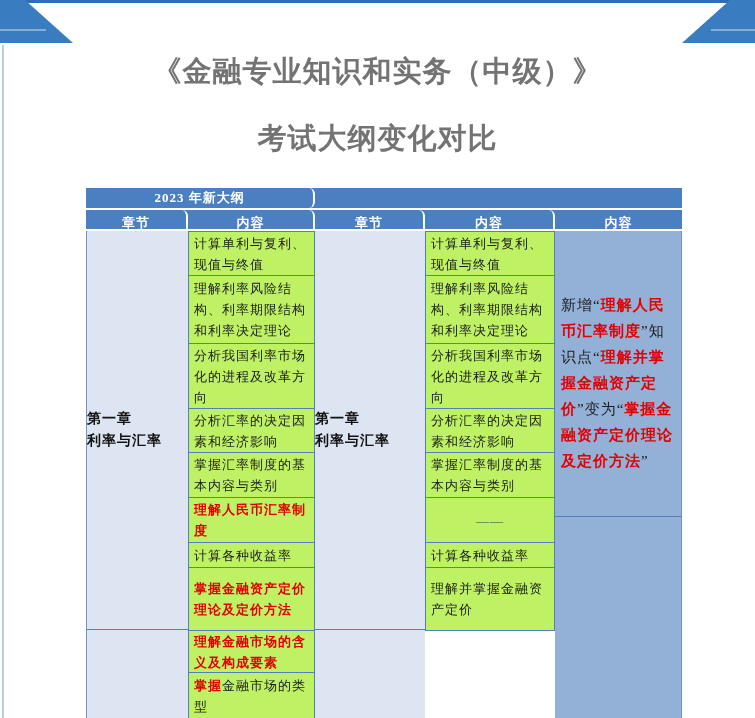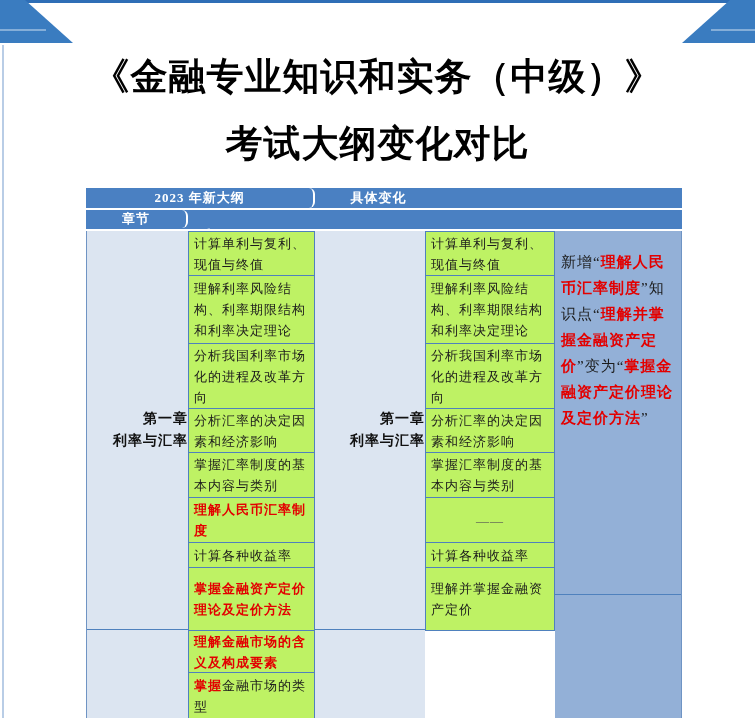--- a/index.html
+++ b/index.html
@@ -11,57 +11,57 @@
   .deco-top-line{position:absolute;left:20px;top:0;width:727px;height:3px;background:#2e6eb6;}
   .deco-tl{position:absolute;left:0;top:0;width:73px;height:43px;background:#3a7cc0;
     clip-path:polygon(0 0,25px 0,73px 43px,0 43px);}
   .deco-tl-line{position:absolute;left:0;top:29px;width:46px;height:2px;background:rgba(255,255,255,.38);}
   .deco-tr{position:absolute;right:0;top:0;width:73px;height:43px;background:#3a7cc0;
     clip-path:polygon(73px 0,48px 0,0 43px,73px 43px);}
   .deco-tr-line{position:absolute;right:0;top:29px;width:44px;height:2px;background:rgba(255,255,255,.38);}
   .deco-left-line{position:absolute;left:2px;top:45px;bottom:0;width:2px;background:#b9cde6;}
   
   .title1,.title2{
-    position:absolute;left:0;width:100%;text-align:center;color:#000000;
-    font-family:"Liberation Sans",sans-serif;font-weight:bold;font-size:37px;letter-spacing:1px;
+    position:absolute;left:0;width:100%;text-align:center;color:#737373;
+    font-family:"Liberation Sans",sans-serif;font-weight:bold;font-size:29px;letter-spacing:1px;
   }
   .title1{top:52px;}
   .title2{top:119px;}
   
   .tbl{position:absolute;left:86px;top:188px;width:596px;height:530px;font-size:13px;color:#1c1c1c;}
   .thead{position:absolute;left:0;top:0;width:596px;height:43px;background:#4a80c2;
     border-bottom:2px solid #ffffff;box-sizing:border-box;}
   .thead .r1,.thead .r2{display:flex;width:100%;}
   .thead .r1{height:22px;border-bottom:2px solid #ffffff;box-sizing:border-box;}
-  .thead .r2{height:25px;flex-direction:column;}
+  .thead .r2{height:25px;}
   .hcell{display:flex;align-items:center;justify-content:center;color:#ffffff;font-weight:bold;
     letter-spacing:1px;box-sizing:border-box;height:100%;border-radius:6px;}
   .hsep{border-right:2px solid #ffffff;}
   .w1{width:102px;}.w2{width:127px;}.w3{width:110px;}.w4{width:130px;}.w5{width:127px;}
   .w12{width:229px;}.w34{width:240px;}
   .tbody{position:absolute;left:0;top:43px;width:596px;height:487px;}
   .col{position:absolute;top:0;height:100%;box-sizing:border-box;}
   .c1{left:0;width:102px;background:#dce5f1;border-left:1px solid #6f94c4;}
   .c2{left:102px;width:127px;}
   .c3{left:229px;width:110px;background:#dce5f1;}
   .c4{left:339px;width:130px;}
   .c5{left:469px;width:127px;background:#93b0d7;border-right:1px solid #6f94c4;}
   .chapcell{height:399px;box-sizing:border-box;border-bottom:1px solid #4f81bd;
-    display:flex;flex-direction:column;align-items:flex-end;justify-content:center;}
+    display:flex;flex-direction:column;align-items:flex-start;justify-content:center;}
   .chapname{font-weight:bold;font-size:14px;line-height:22px;text-align:center;letter-spacing:1px;color:#111;}
   .chap2{height:88px;box-sizing:border-box;}
   .rows{position:absolute;left:0;top:0;width:100%;}
   .cellcol{border-left:1px solid #4f81bd;border-right:1px solid #4f81bd;border-top:1px solid #4f81bd;
     box-sizing:border-box;background:#ffffff;}
   .row{display:flex;align-items:center;box-sizing:border-box;border-bottom:1px solid #4f81bd;
     padding:1px 5px;line-height:21px;letter-spacing:1px;background:#bef264;}
   .row.center{justify-content:center;color:#555;}
   .red{color:#e30000;font-weight:bold;}
-  .changecell{height:364px;box-sizing:border-box;border-bottom:1px solid #4f81bd;
-    display:flex;align-items:flex-start;padding:18px 4px 0 6px;}
+  .changecell{height:286px;box-sizing:border-box;border-bottom:1px solid #4f81bd;
+    display:flex;align-items:center;padding:18px 4px 0 6px;}
   .changetext{font-size:15px;line-height:26px;letter-spacing:1px;color:#1c1c1c;}
   .changetext .red{font-size:15px;}
 </style>
 </head>
 <body>
 
 <div class="page">
 
   <div class="deco-top-line"></div>
   <div class="deco-tl"></div>
@@ -71,21 +71,20 @@
   <div class="deco-left-line"></div>
 
   <div class="title1">《金融专业知识和实务（中级）》</div>
   <div class="title2">考试大纲变化对比</div>
 
   <div class="tbl">
 
     <div class="thead">
       <div class="r1">
         <div class="hcell w12 hsep">2023 年新大纲</div>
-        <div class="hcell w5">具体变化</div>
       </div>
       <div class="r2">
         <div class="hcell w1 hsep">章节</div>
         <div class="hcell w2 hsep">内容</div>
         <div class="hcell w3 hsep">章节</div>
         <div class="hcell w4 hsep">内容</div>
         <div class="hcell w5">内容</div>
       </div>
     </div>
 

